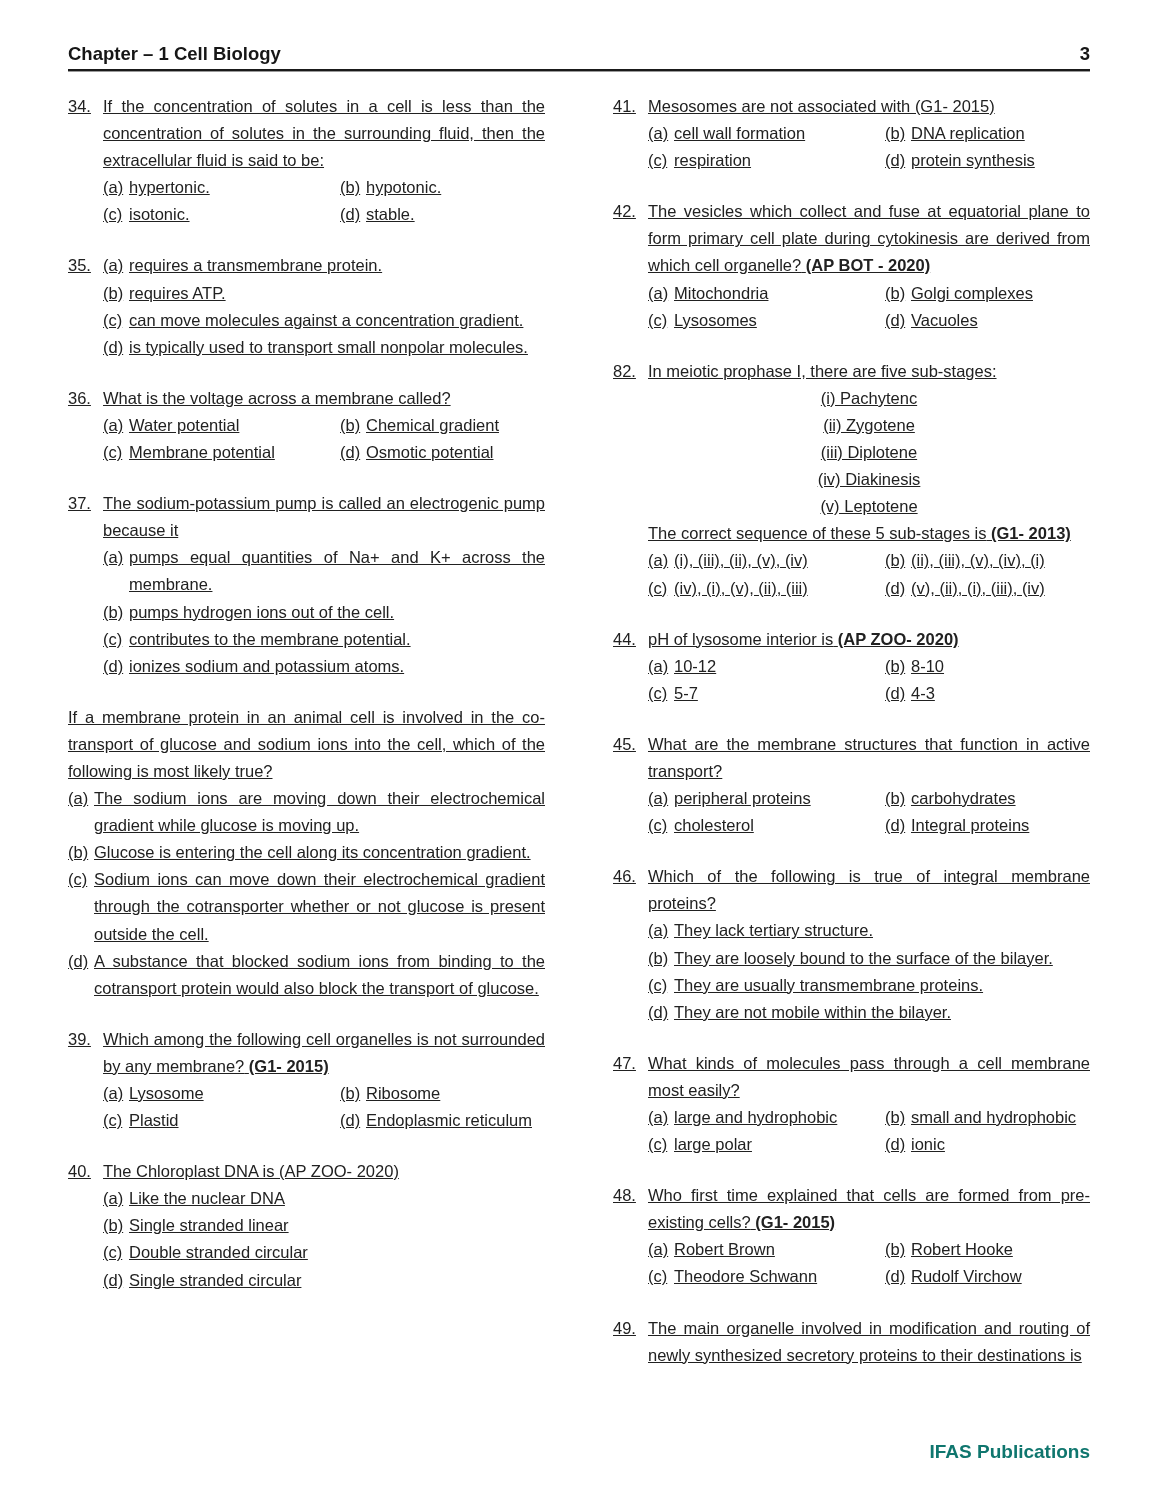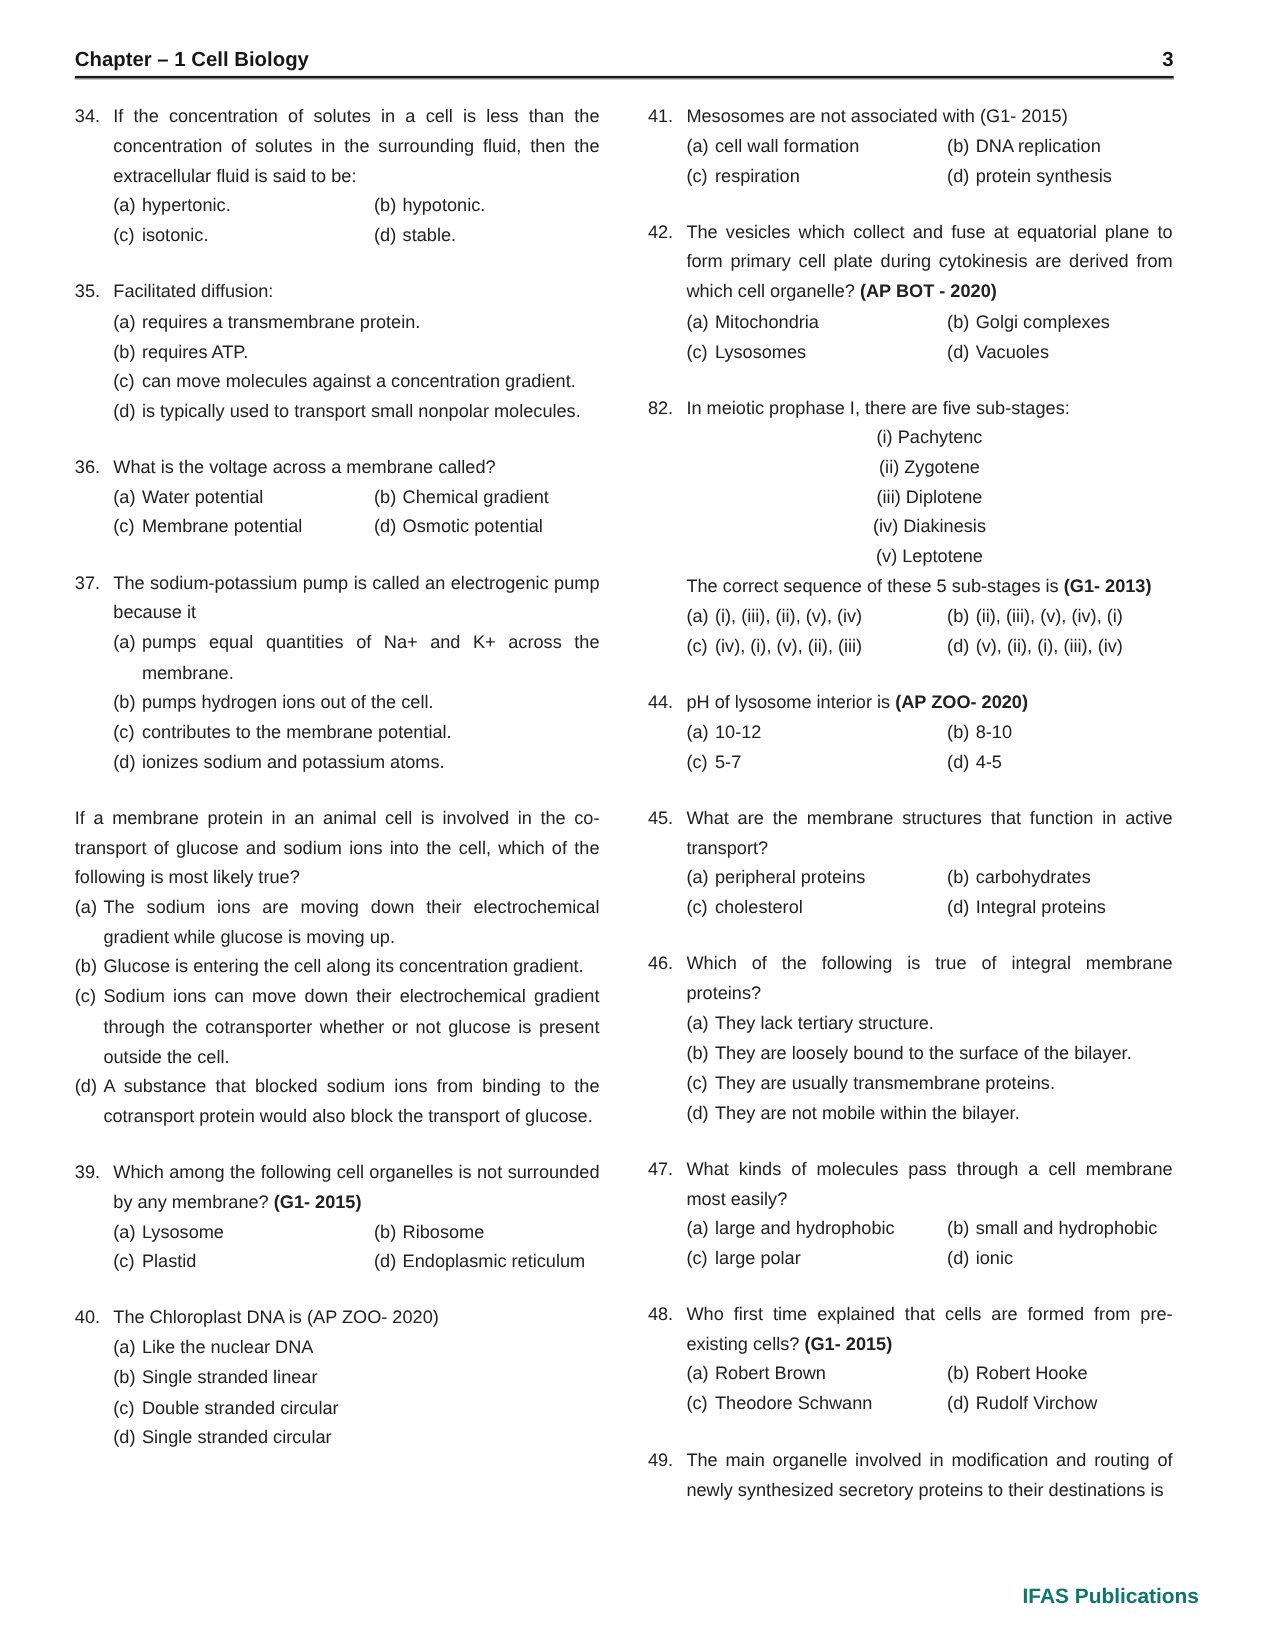--- a/index.html
+++ b/index.html
@@ -4,36 +4,36 @@
 <style>
   html,body { margin:0; padding:0; }
   body {
     width:1159px; height:1500px;
     background:#ffffff;
     font-family:"Liberation Sans", sans-serif;
     color:#212121;
     position:relative;
     overflow:hidden;
   }
-  .page { padding:0 92px 0 68px; }
+  .page { padding:0 69px 0 68px; }
 
   
   .hdr {
     margin-top:42px;
     display:flex; justify-content:space-between; align-items:flex-end;
     font-weight:bold; font-size:18.5px; line-height:24px; color:#161616;
   }
   .rule {
     margin-top:3px;
     height:2px; background:#1a1a1a;
     border-bottom:1.5px solid #9a9a9a;
   }
 
   
-  .cols { display:flex; gap:44px; margin-top:21px; }
+  .cols { display:flex; gap:68px; margin-top:21px;text-decoration:underline; }
   .col { width:477px; font-size:16.5px; line-height:27.1px; }
 
   
   .q { display:flex; margin-bottom:24px; }
   .qnum { width:35px; flex:none; }
   .qbody { flex:1; min-width:0; }
   .stem { text-align:justify; }
   .tag { font-weight:bold; white-space:nowrap; }
 
   
@@ -87,21 +87,20 @@
                 <span class="olab">(d)</span>
                 <span class="otext">stable.</span>
               </div>
           </div>
         </div>
       </div>
 
       <div class="q">
         <div class="qnum">35.</div>
         <div class="qbody">
-          <div class="stem"><span>Facilitated diffusion:</span></div>
           <div class="optstack">
             <div class="opt">
                 <span class="olab">(a)</span>
                 <span class="otext">requires a transmembrane protein.</span>
               </div>
             <div class="opt">
                 <span class="olab">(b)</span>
                 <span class="otext">requires ATP.</span>
               </div>
             <div class="opt">
@@ -339,21 +338,21 @@
             <div class="opt">
                 <span class="olab">(b)</span>
                 <span class="otext">8-10</span>
               </div>
             <div class="opt">
                 <span class="olab">(c)</span>
                 <span class="otext">5-7</span>
               </div>
             <div class="opt">
                 <span class="olab">(d)</span>
-                <span class="otext">4-5</span>
+                <span class="otext">4-3</span>
               </div>
           </div>
         </div>
       </div>
 
       <div class="q">
         <div class="qnum">45.</div>
         <div class="qbody">
           <div class="stem"><span>What are the membrane structures that function in active transport?</span></div>
           <div class="optgrid">

